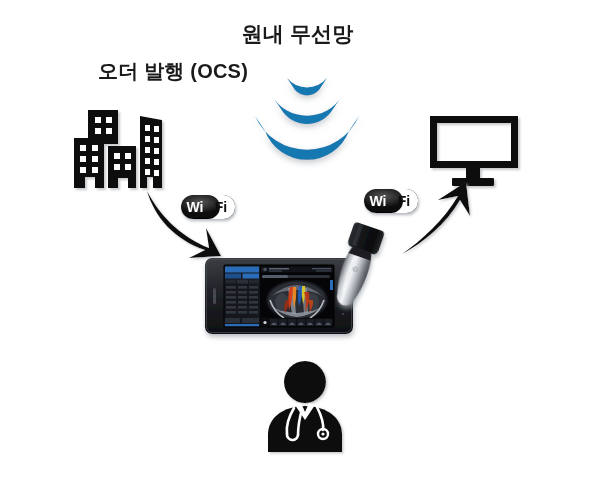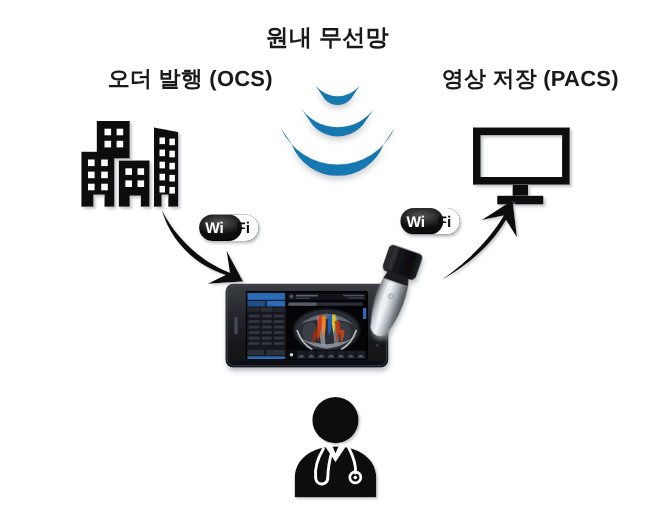--- a/index.html
+++ b/index.html
@@ -130,21 +130,20 @@
 </style>
 </head>
 <body>
 
 <div id="stage">
 
   <div class="label" id="title-wireless">원내 무선망</div>
 
   <div class="label" id="title-ocs">오더 발행 (OCS)</div>
 
-  <div class="label" id="title-pacs">영상 저장 (PACS)</div>
 
   <div id="wifi-fan">
     <svg viewBox="0 0 124 88" width="124" height="88">
       <defs>
         <filter id="softshadow" x="-40%" y="-40%" width="180%" height="200%">
           <feDropShadow dx="0" dy="3" stdDeviation="3" flood-color="#9aa0a6" flood-opacity="0.55"></feDropShadow>
         </filter>
       </defs>
       <g filter="url(#softshadow)" fill="#1778b0">
 

